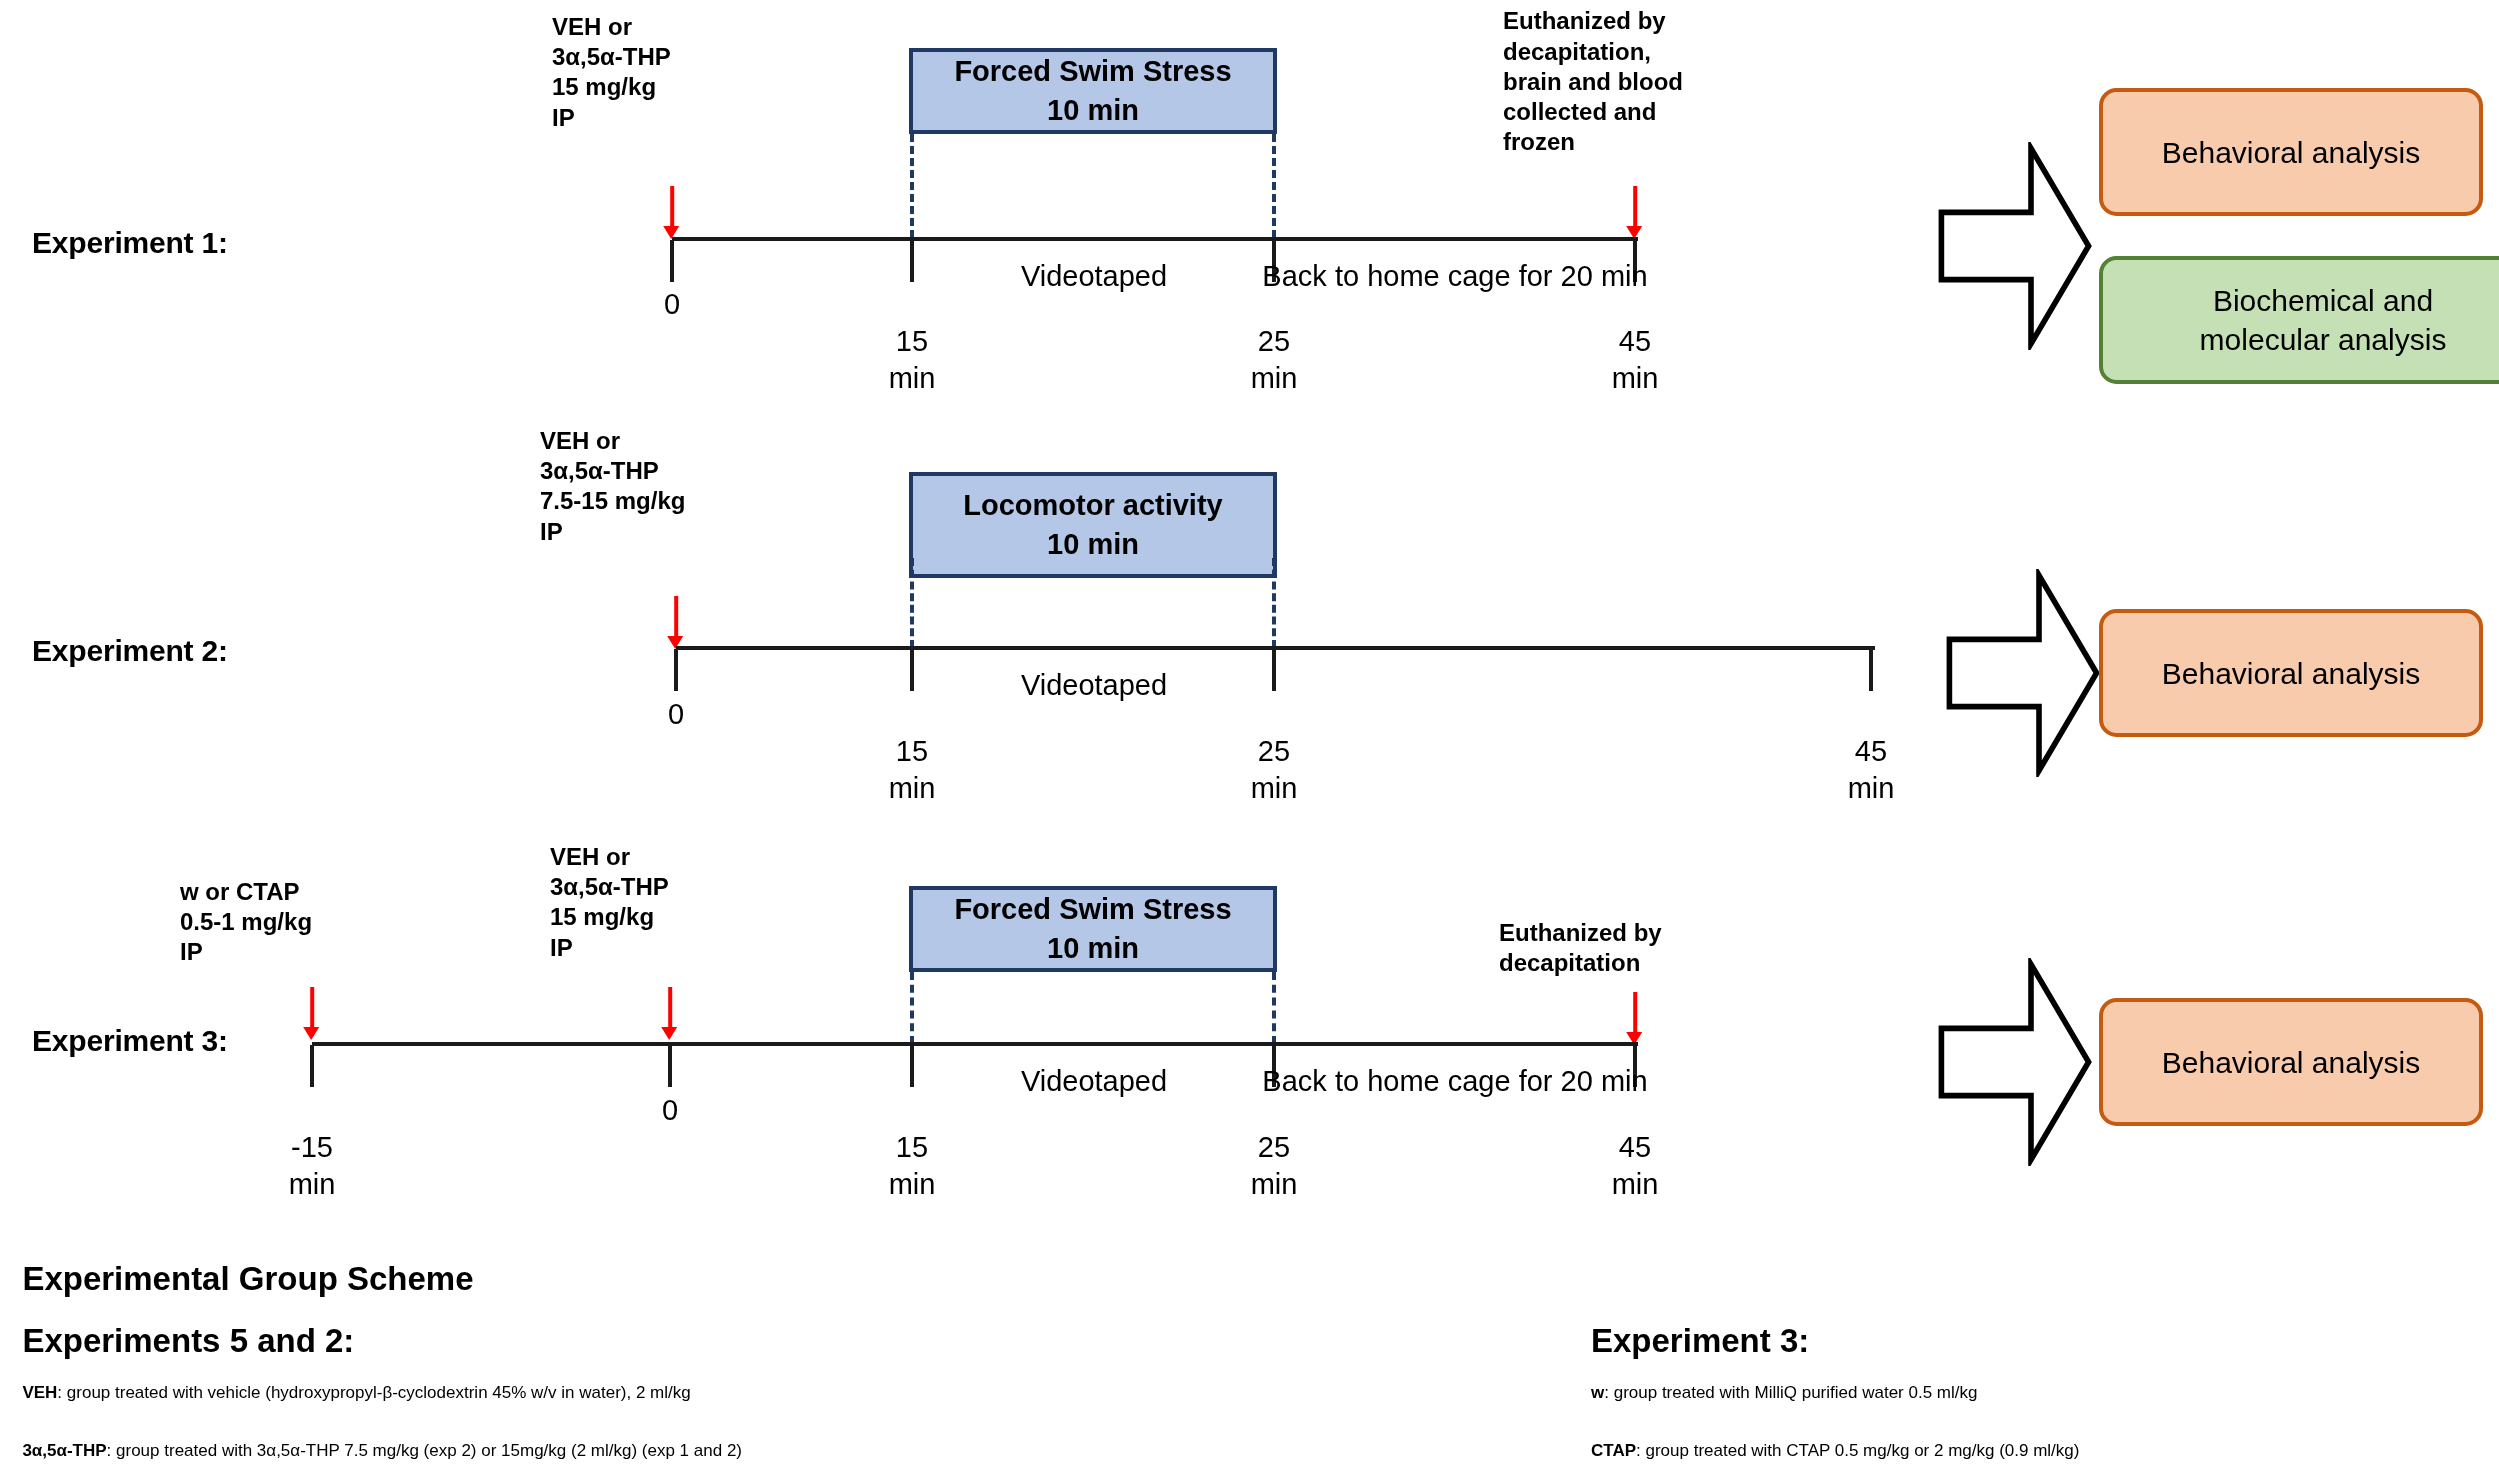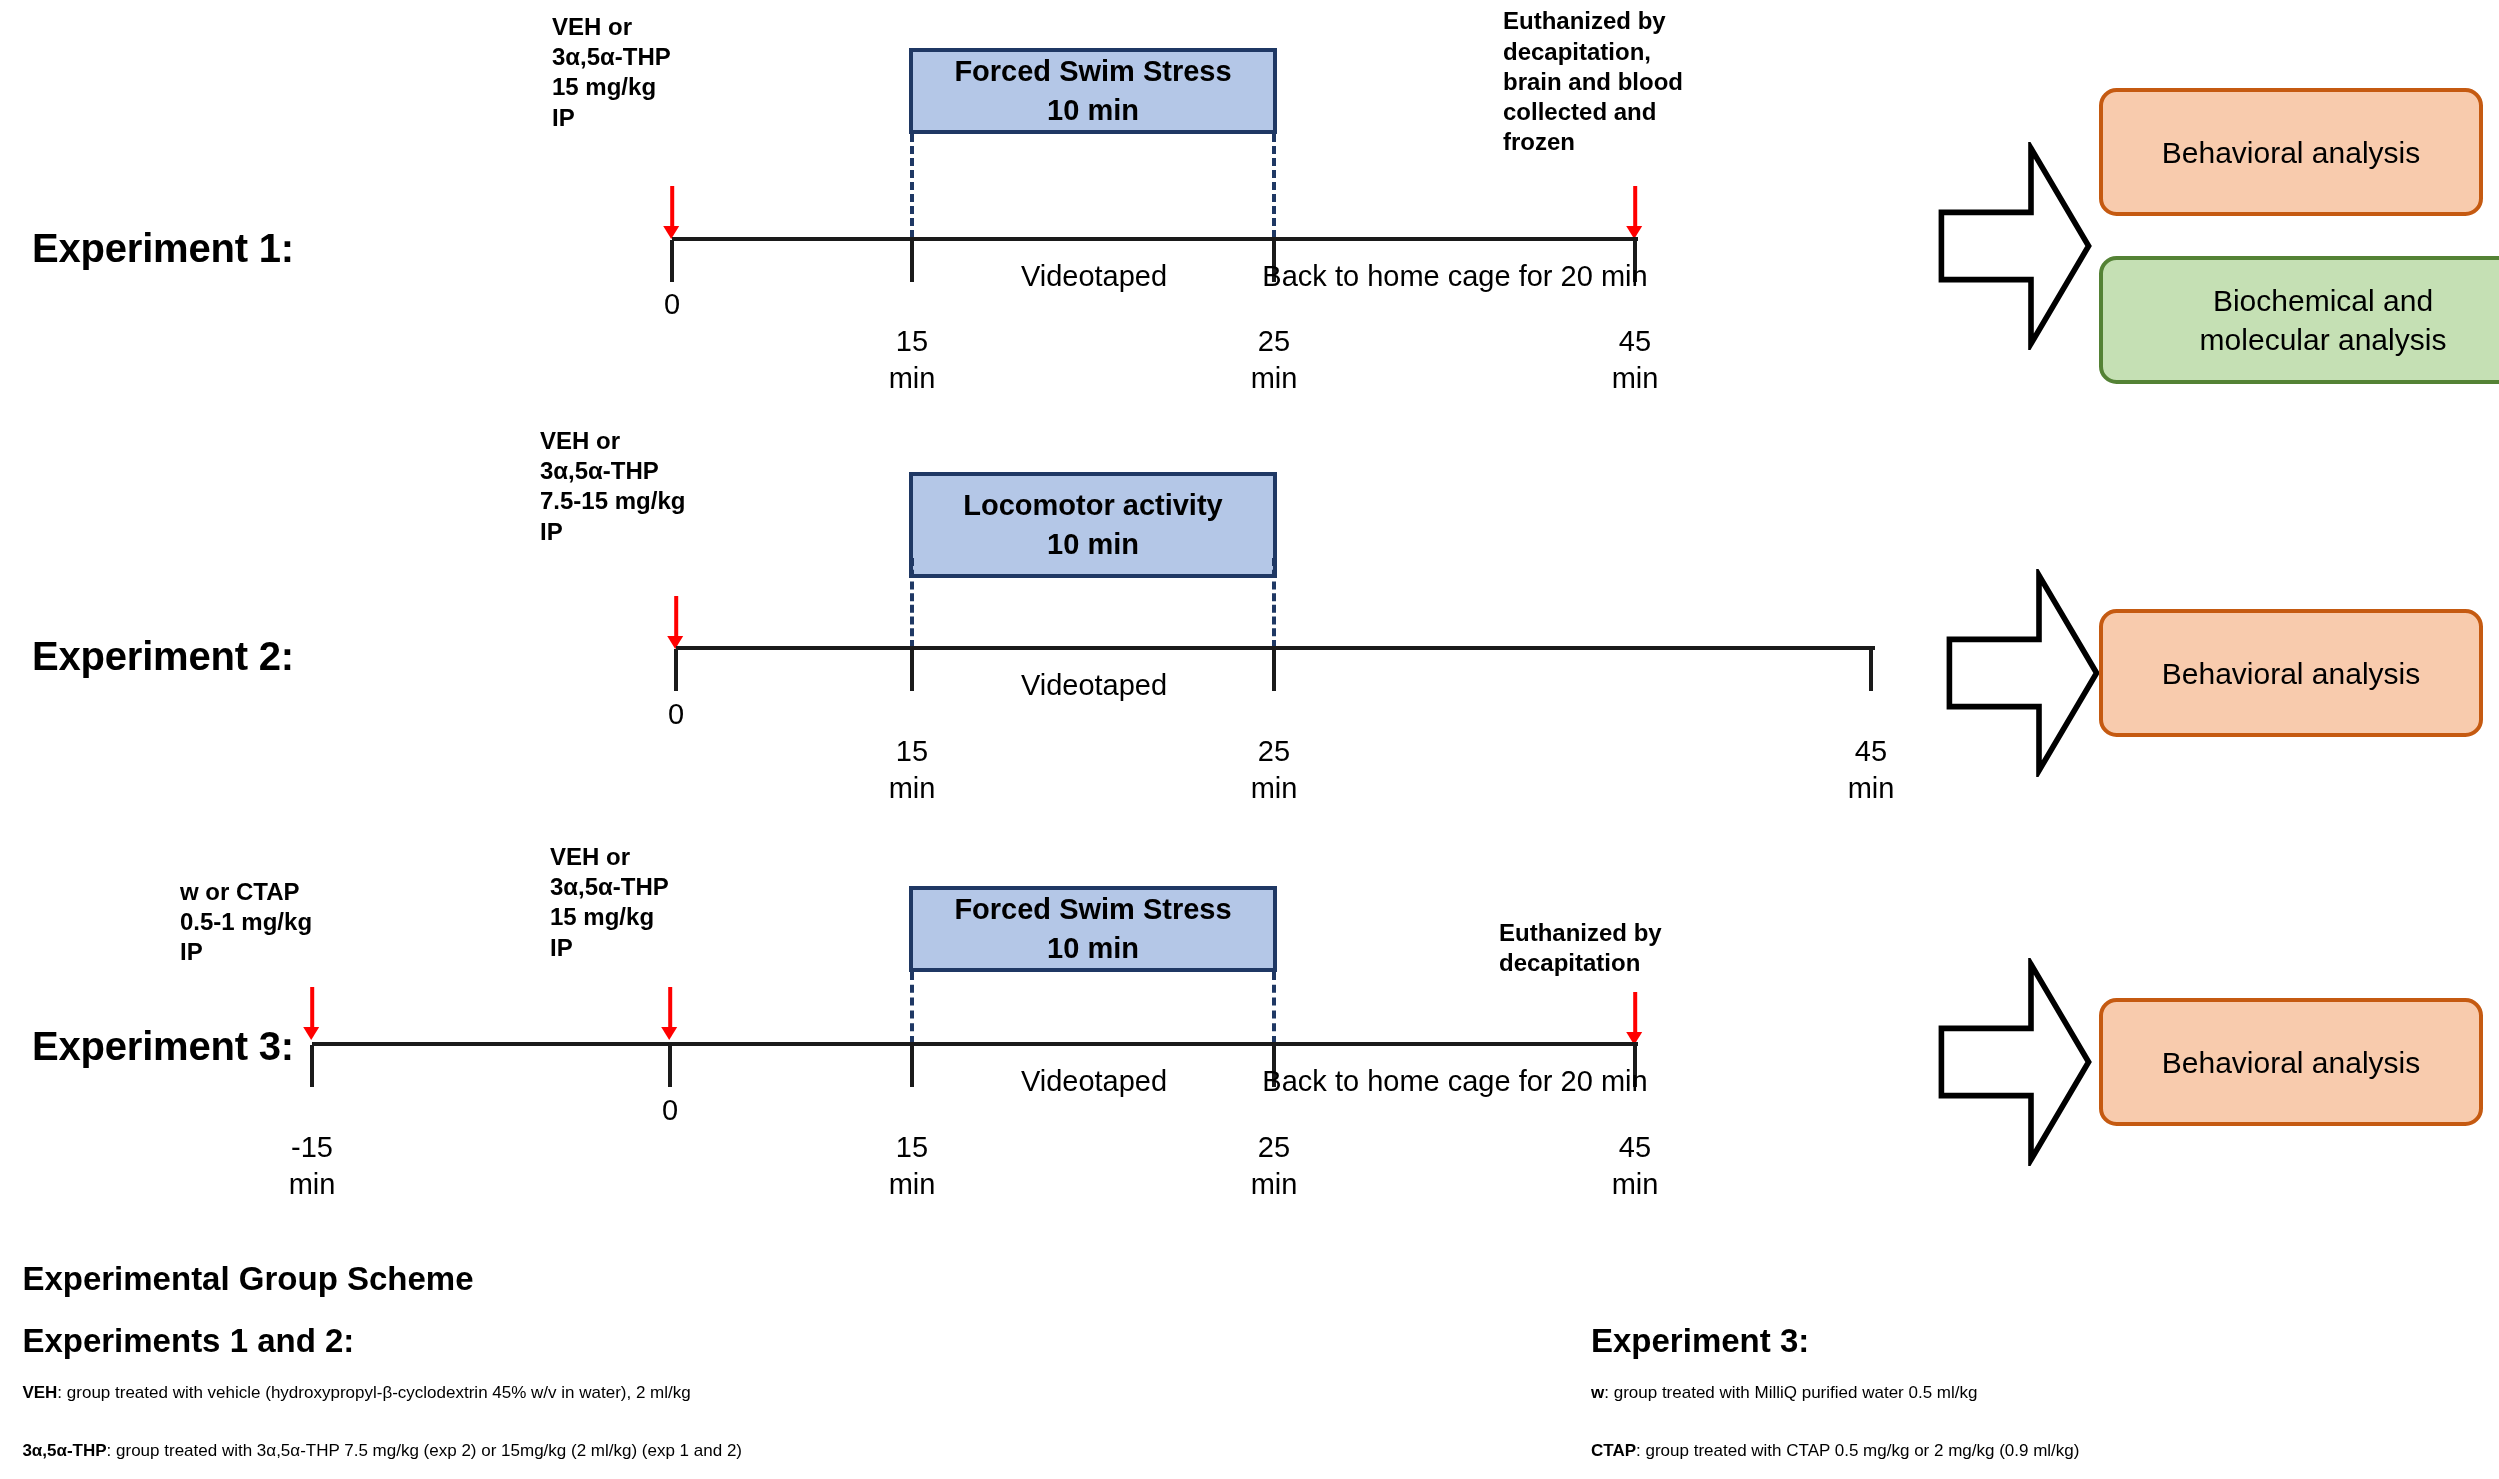--- a/index.html
+++ b/index.html
@@ -12,21 +12,21 @@
     position: relative;
     font-family: "Liberation Sans", sans-serif;
     color: #000000;
     overflow: hidden;
   }
 
   
   .exp-label {
     position: absolute;
     font-weight: bold;
-    font-size: 40px;
+    font-size: 30px;
     letter-spacing: -0.2px;
     white-space: nowrap;
   }
 
   
   .annot {
     position: absolute;
     text-align: left;
     font-weight: bold;
     font-size: 24px;
@@ -324,21 +324,21 @@
 <div class="axis-caption" style="left:1455px; top:1065px;">Back to home cage for 20 min</div>
 
 <svg class="chevron" style="left:1935px; top:958px;" width="160" height="208" viewBox="0 0 200 260">
   <polygon points="8,88 120,88 120,8 192,130 120,252 120,172 8,172" fill="#ffffff" stroke="#000000" stroke-width="7" stroke-linejoin="miter"></polygon>
 </svg>
 
 <div class="result-box result-orange" style="left:2099px; top:998px; width:384px; height:128px;">Behavioral analysis</div>
 
 <div class="legend-head" style="left:22.4px; top:1260px;">Experimental Group Scheme</div>
 
-<div class="legend-head" style="left:22.4px; top:1322px;">Experiments 1 and 2:</div>
+<div class="legend-head" style="left:22.4px; top:1322px;">Experiments 5 and 2:</div>
 
 <div class="legend-line" style="left:22.4px; top:1383px;">
   <b>VEH</b><span>: group treated with vehicle (hydroxypropyl-β-cyclodextrin 45% w/v in water), 2 ml/kg</span>
 </div>
 
 <div class="legend-line" style="left:22.4px; top:1441px;">
   <b>3α,5α-THP</b><span>: group treated with 3α,5α-THP 7.5 mg/kg (exp 2) or 15mg/kg (2 ml/kg) (exp 1 and 2)</span>
 </div>
 
 <div class="legend-head" style="left:1591px; top:1322px;">Experiment 3:</div>

